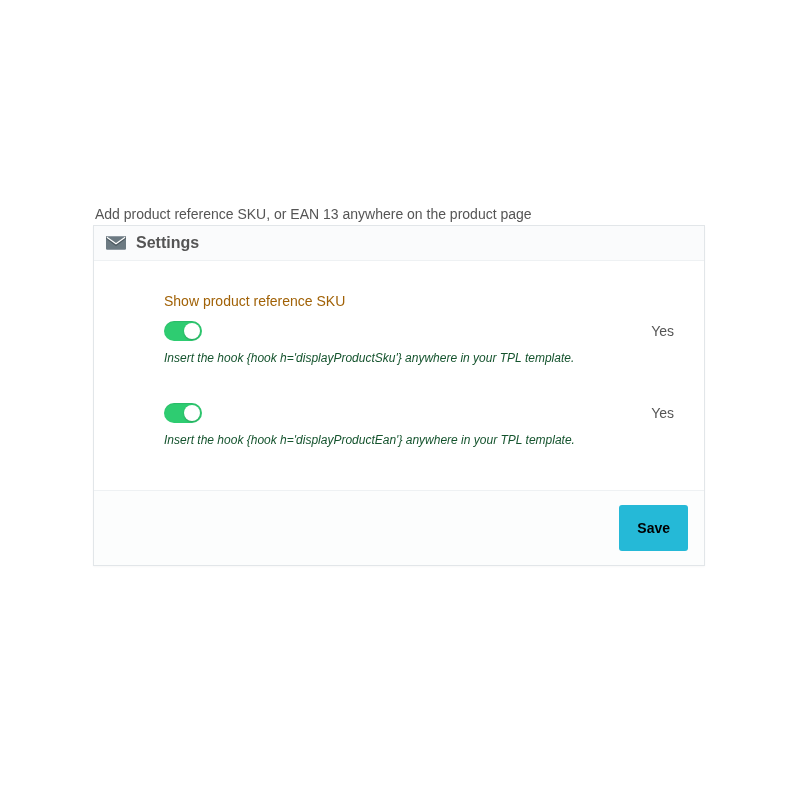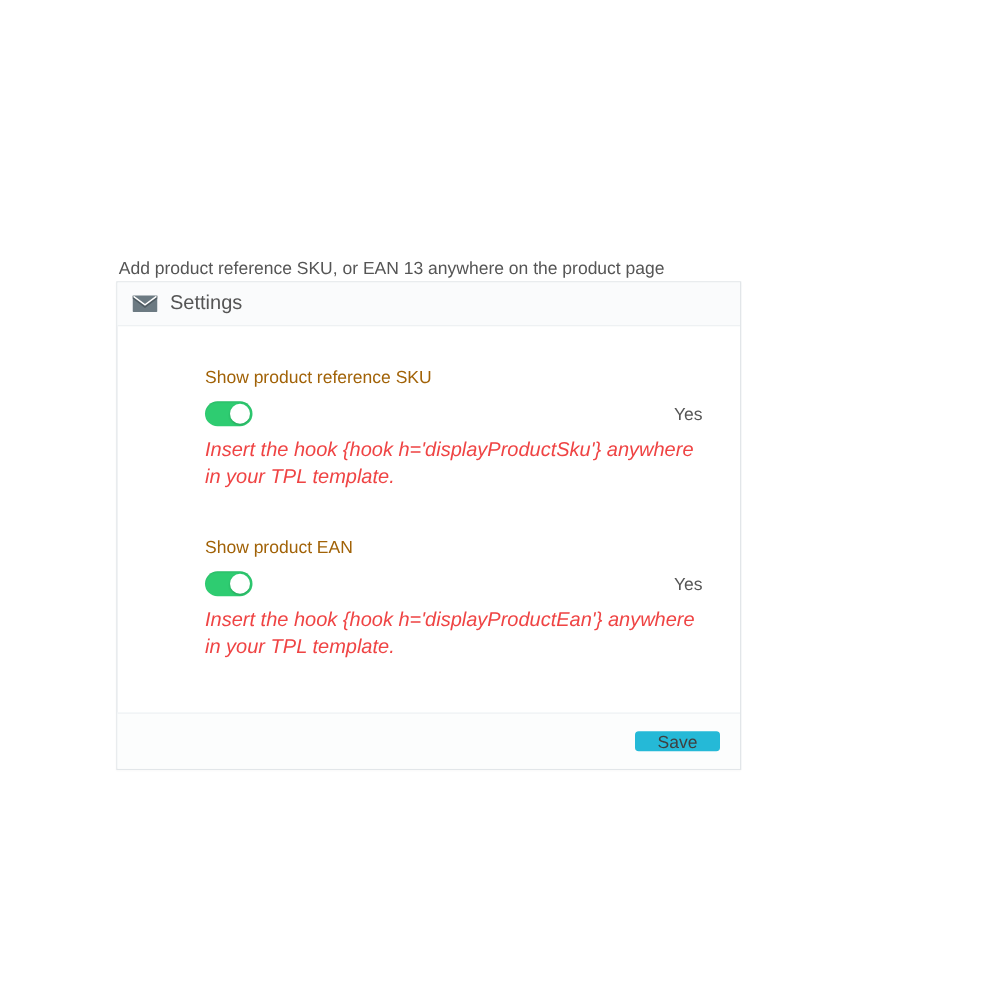--- a/index.html
+++ b/index.html
@@ -7,21 +7,21 @@
       font-family: -apple-system, BlinkMacSystemFont, "Segoe UI", "Helvetica Neue", Arial, sans-serif;
       background: #ffffff;
       width: 800px;
       height: 800px;
       color: #555;
     }
     .outer {
       position: absolute;
       left: 93px;
       top: 205px;
-      width: 500px;
+      width: 612px;
     }
     .intro {
       font-size: 14px;
       color: #555;
       line-height: 1.3;
       padding: 0 0 2px 2px;
     }
     .panel {
       border: 1px solid #e2e6e9;
       background: #fff;
@@ -30,21 +30,21 @@
     .panel-header {
       background: #fafbfc;
       border-bottom: 1px solid #eef1f3;
       padding: 8px 12px;
       display: flex;
       align-items: center;
       gap: 10px;
     }
     .panel-header .title {
       font-size: 16px;
-      font-weight: 400;
+      font-weight: 700;
       color: #555;
     }
     .envelope-icon {
       width: 20px;
       height: 14px;
       display: inline-block;
     }
     .panel-body {
       padding: 32px 30px 30px 70px;
     }
@@ -81,40 +81,40 @@
       height: 16px;
       background: #fff;
       border-radius: 50%;
       box-shadow: 0 1px 2px rgba(0,0,0,0.2);
     }
     .toggle-text {
       font-size: 14px;
       color: #555;
     }
     .help {
-      font-size: 16px;
+      font-size: 12px;
       font-style: italic;
-      color: #ef4444;
+      color: #14532d;
       line-height: 1.3;
     }
     .panel-footer {
       border-top: 1px solid #eef1f3;
       background: #fcfdfd;
       padding: 14px 16px;
       display: flex;
       justify-content: flex-end;
     }
     .btn-save {
       background: #25b9d7;
-      color: #404040;
+      color: #000000;
       border: none;
       border-radius: 3px;
       font-size: 14px;
-      font-weight: 400;
-      padding: 0 18px;
+      font-weight: 700;
+      padding: 15px 18px;
       cursor: pointer;
     }
   </style>
 </head>
 <body>
 
 <div class="outer">
 
   <div class="intro">Add product reference SKU, or EAN 13 anywhere on the product page</div>
 
@@ -138,21 +138,20 @@
         <div class="toggle-row">
           <div class="toggle">
             <div class="knob"></div>
           </div>
           <span class="toggle-text">Yes</span>
         </div>
         <div class="help">Insert the hook {hook h='displayProductSku'} anywhere in your TPL template.</div>
       </div>
 
       <div class="field">
-        <div class="field-label">Show product EAN</div>
         <div class="toggle-row">
           <div class="toggle">
             <div class="knob"></div>
           </div>
           <span class="toggle-text">Yes</span>
         </div>
         <div class="help">Insert the hook {hook h='displayProductEan'} anywhere in your TPL template.</div>
       </div>
 
     </div>

